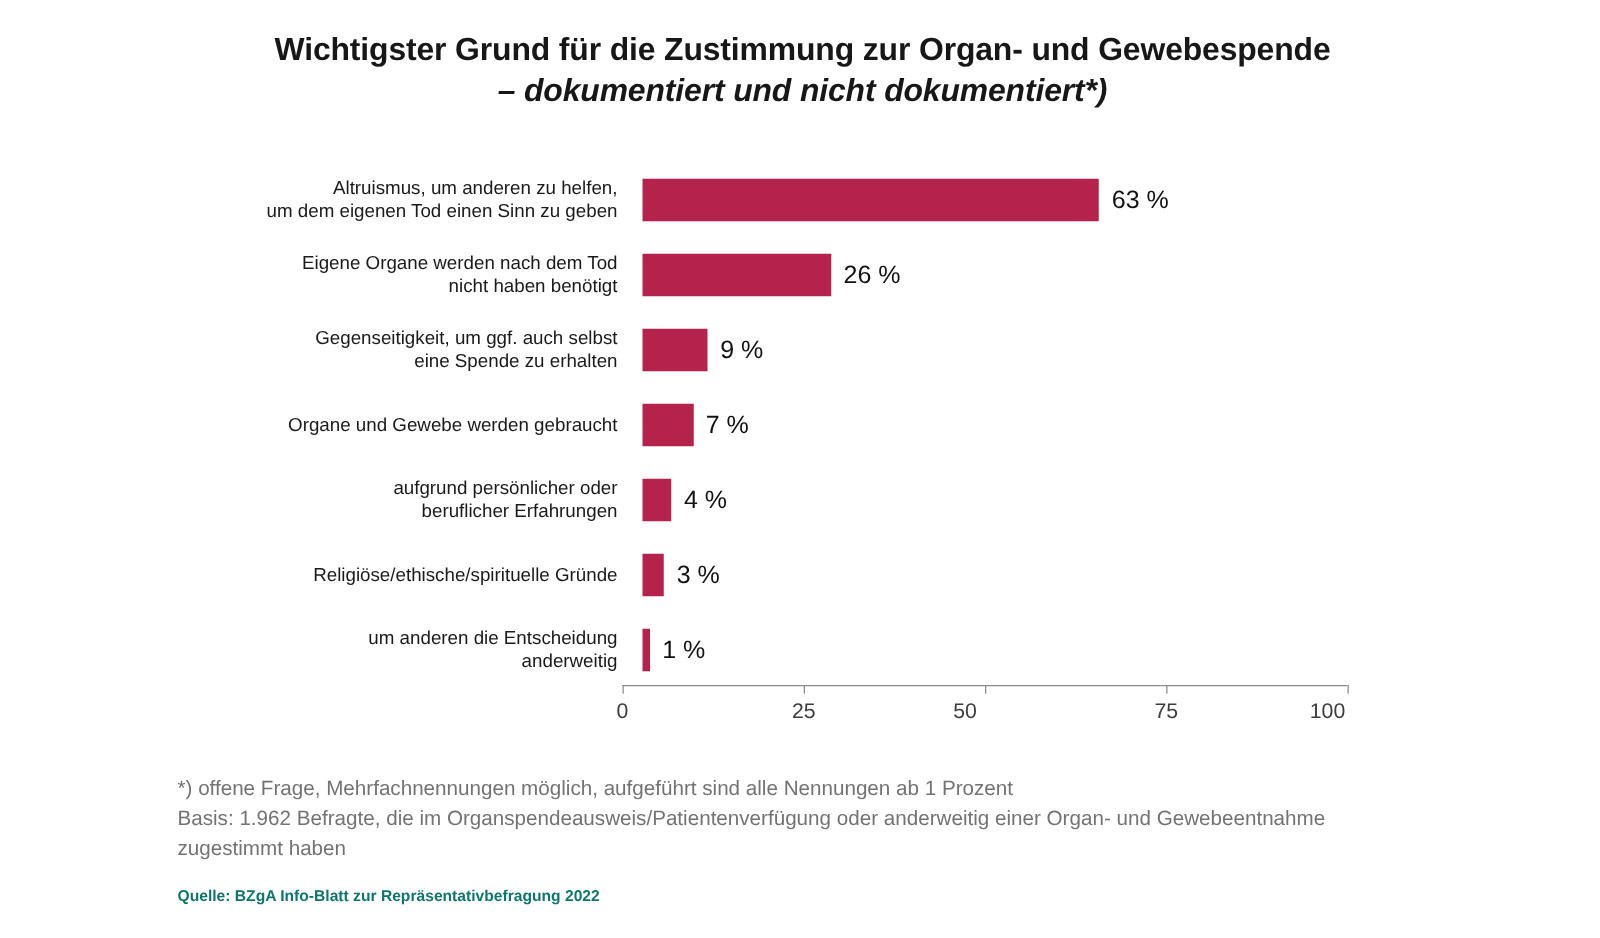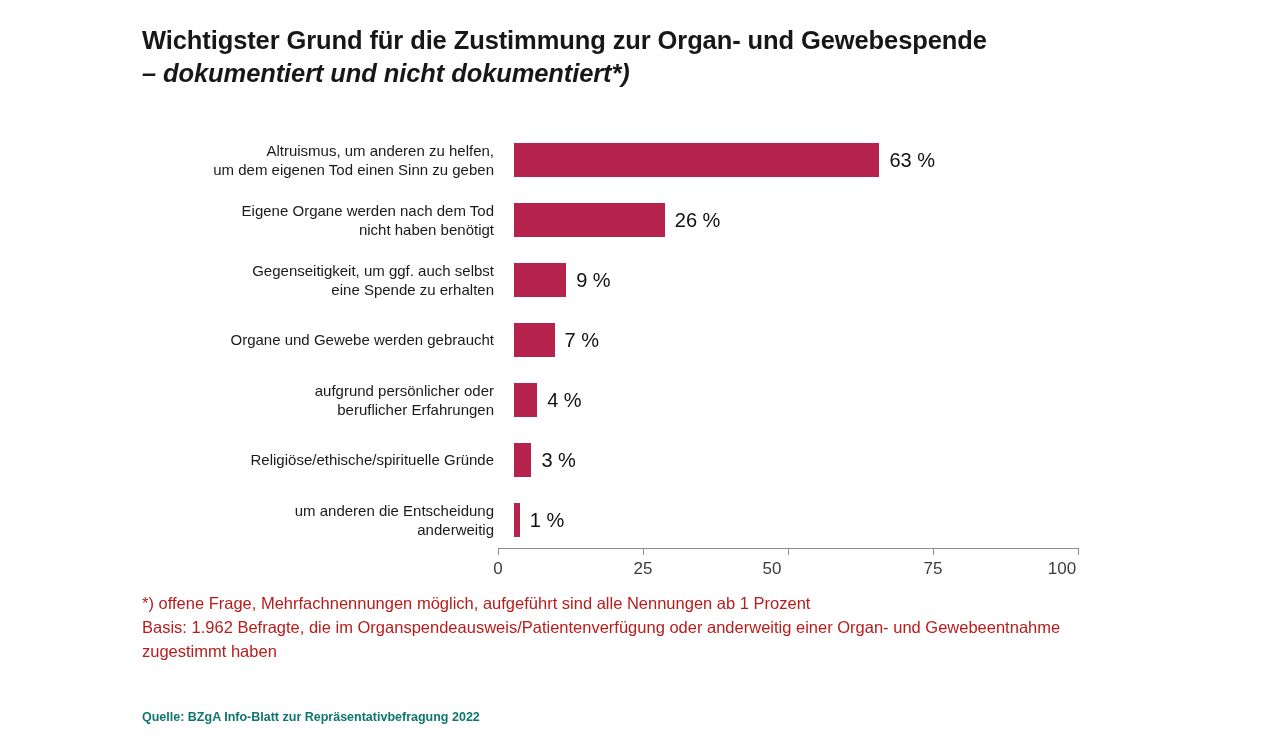--- a/index.html
+++ b/index.html
@@ -25,20 +25,21 @@
   .title {
     position: absolute;
     left: 142px;
     top: 24px;
     width: 1000px;
     font-size: 25.5px;
     font-weight: bold;
     line-height: 1.29;
     letter-spacing: -0.1px;
     color: #171717;
+    text-align: center;
   }
   .title .line2 { display: block; font-style: italic; }
 
   
   .chart {
     position: absolute;
     left: 142px;
     top: 130px;
     width: 990px;
     height: 470px;
@@ -115,25 +116,25 @@
     font-size: 17px;
     color: #3c3c3c;
     transform: translateX(-50%);
     white-space: nowrap;
   }
 
   
   .notes {
     position: absolute;
     left: 142px;
-    top: 592px;
+    top: 620px;
     width: 1010px;
     font-size: 16.5px;
     line-height: 1.45;
-    color: #b91c1c;
+    color: #737373;
   }
   .notes .note-line { display: block; }
   .source {
     position: absolute;
     left: 142px;
     top: 710px;
     font-size: 12.5px;
     font-weight: bold;
     color: #0f766e;
   }

